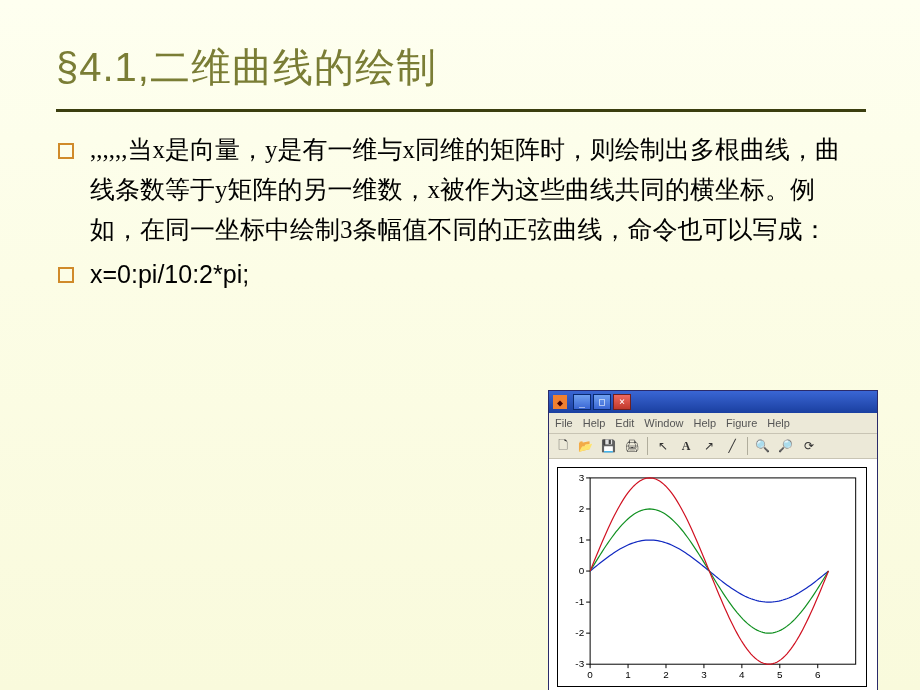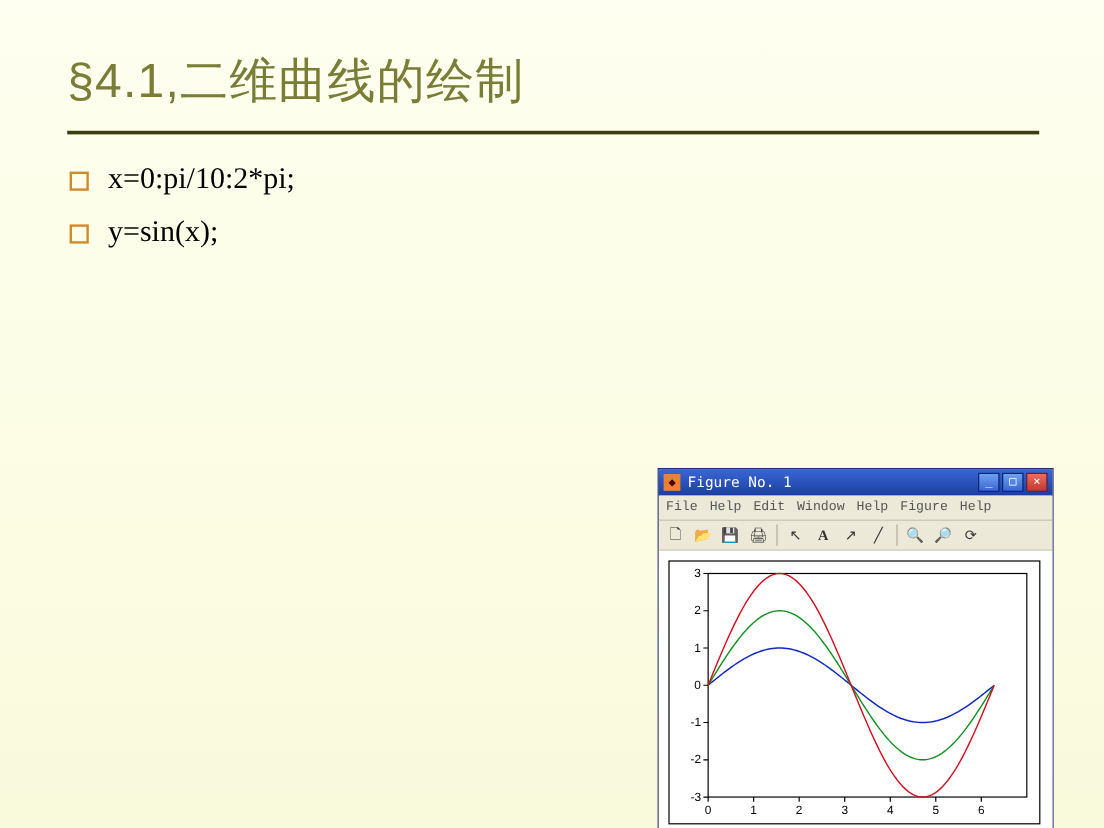--- a/index.html
+++ b/index.html
@@ -34,21 +34,21 @@
     font-family: Verdana, "SimSun", serif;
   }
   .bullet::before {
     content: "";
     position: absolute;
     left: 2px; top: 13px;
     width: 12px; height: 12px;
     border: 2px solid #d08a2a;
     background: transparent;
   }
-  .bullet .en { font-family: Liberation Serif, serif; }
+  .bullet .en { font-family: Liberation Sans, sans-serif; }
 
   
   .fig-window {
     position: absolute;
     right: 42px;
     top: 390px;
     width: 330px;
     background: #efe;
     border: 1px solid #2a2a6a;
     box-shadow: 0 0 0 1px #9aa inset;
@@ -82,21 +82,21 @@
   .win-btn.close { background: linear-gradient(180deg,#f06a60,#c0392b); border-color:#702020;}
   .fig-menubar {
     background: #ece9d8;
     height: 20px;
     display: flex;
     align-items: center;
     gap: 10px;
     padding: 0 6px;
     font-size: 11px;
     color: #555;
-    font-family: Liberation Mono, monospace;
+    font-family: Liberation Sans, sans-serif;
   }
   .fig-menubar span { cursor: default; }
   .fig-toolbar {
     background: #ece9d8;
     border-top: 1px solid #c8c4b4;
     border-bottom: 1px solid #c8c4b4;
     height: 26px;
     display: flex;
     align-items: center;
     gap: 3px;
@@ -118,28 +118,27 @@
   .tick-label { font-size:10px; font-family:Arial; fill:#000; }
   .curve { fill:none; stroke-width:1.2; }
 </style>
 </head>
 <body>
 
 <div class="slide">
   <div class="title">§4.1,二维曲线的绘制</div>
   <div class="rule"></div>
   <div class="body-text">
+    <div class="bullet">,,,,,,当x是向量，y是有一维与x同维的矩阵时，则绘制出多根曲线，曲线条数等于y矩阵的另一维数，x被作为这些曲线共同的横坐标。例如，在同一坐标中绘制3条幅值不同的正弦曲线，命令也可以写成：</div>
     <div class="bullet"><span class="en">x=0:pi/10:2*pi;</span></div>
-    <div class="bullet"><span class="en">y=sin(x);</span></div>
   </div>
 
   <div class="fig-window">
     <div class="fig-titlebar">
       <div class="app-icon">◆</div>
-      <div class="title-text">Figure No. 1</div>
       <div class="win-btns">
         <div class="win-btn">_</div>
         <div class="win-btn">□</div>
         <div class="win-btn close">×</div>
       </div>
     </div>
     <div class="fig-menubar">
       <span>File</span>
       <span>Help</span>
       <span>Edit</span>

